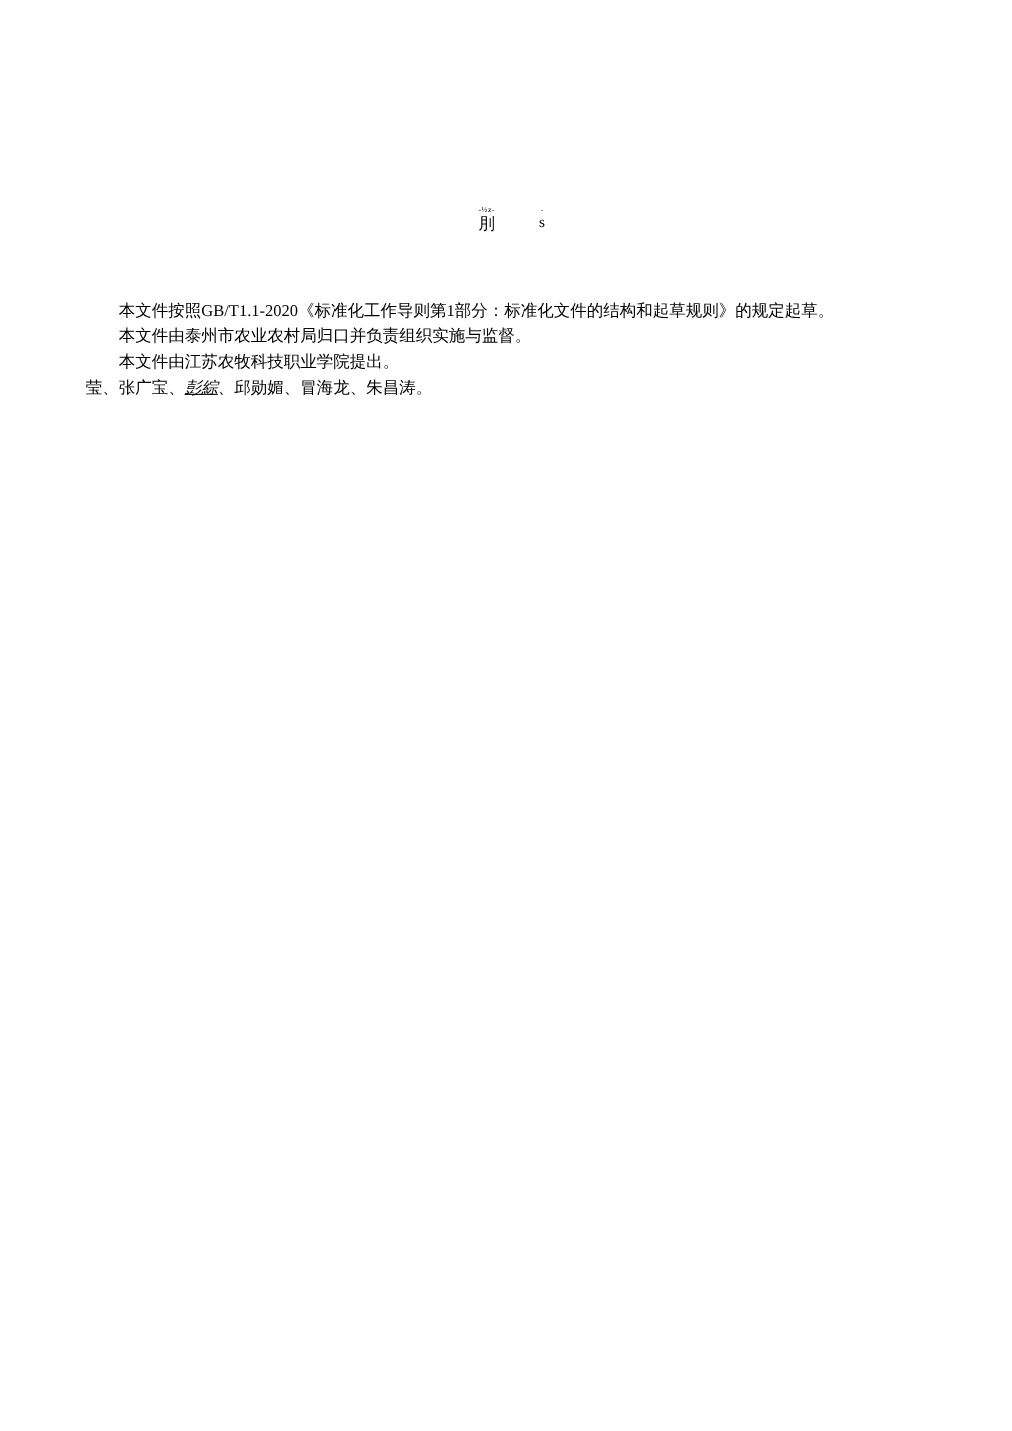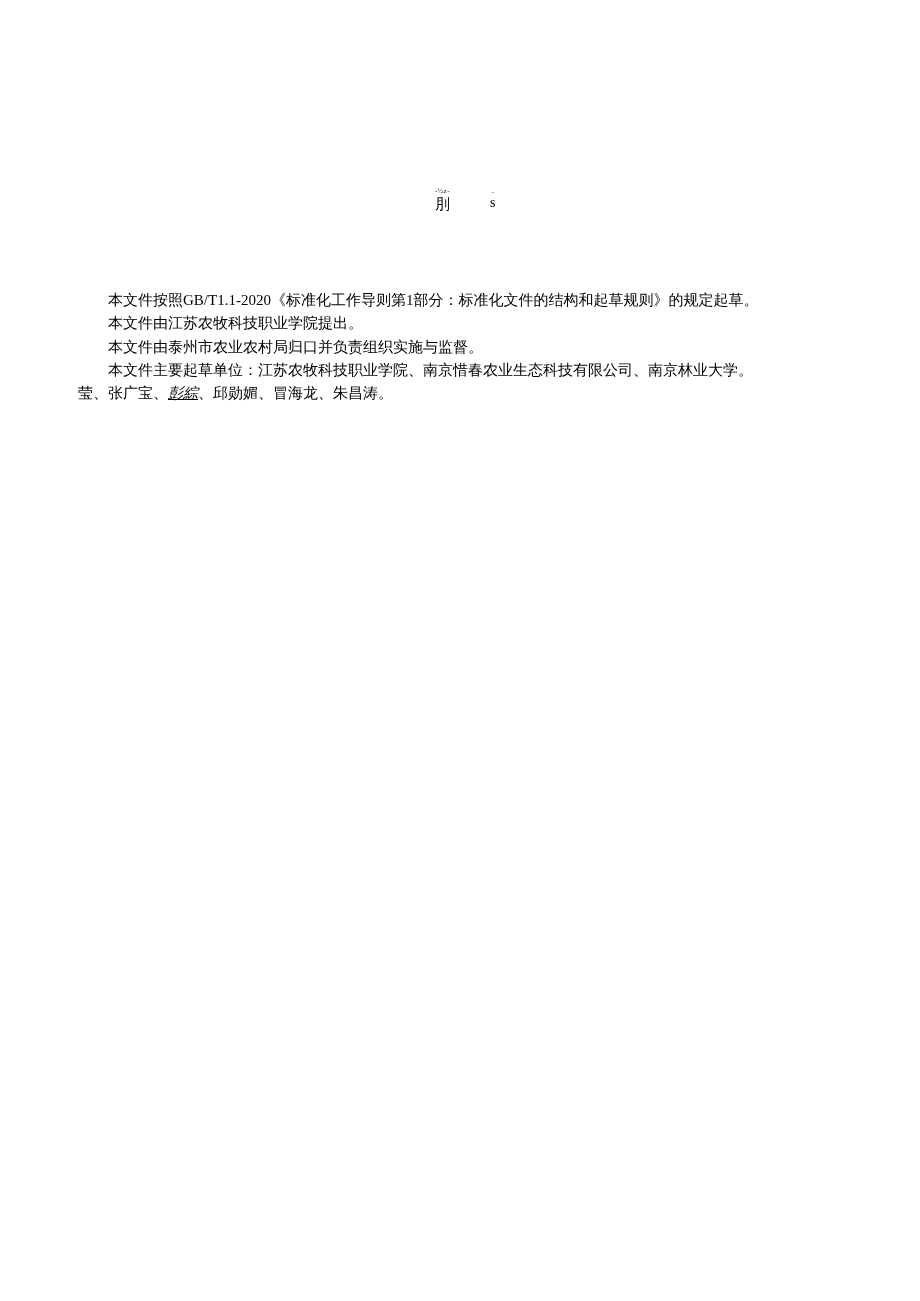--- a/index.html
+++ b/index.html
@@ -46,21 +46,21 @@
     }
     .mark2-top {
       font-size: 6px;
     }
     .mark2-bottom {
       font-size: 14px;
       font-family: "Times New Roman", serif;
     }
     .content {
       position: absolute;
-      top: 289px;
+      top: 272px;
       left: 78px;
       width: 792px;
       font-size: 15px;
       line-height: 1.55;
     }
     .para {
       text-indent: 2em;
     }
     .para-continue {
       text-indent: 0;
@@ -79,17 +79,16 @@
     <span class="mark1-bottom">刖</span>
   </div>
   <div class="mark2">
     <span class="mark2-top">-</span>
     <span class="mark2-bottom">s</span>
   </div>
 </div>
 
 <div class="content">
   <p class="para">本文件按照GB/T1.1-2020《标准化工作导则第1部分：标准化文件的结构和起草规则》的规定起草。</p>
+  <p class="para">本文件由泰州市农业农村局归口并负责组织实施与监督。</p>
   <p class="para">本文件由江苏农牧科技职业学院提出。</p>
-  <p class="para">本文件由泰州市农业农村局归口并负责组织实施与监督。</p>
-  <p class="para">本文件主要起草单位：江苏农牧科技职业学院、南京惜春农业生态科技有限公司、南京林业大学。</p>
   <p class="para-continue"><span>莹、张广宝、</span><span class="italic">彭綜</span><span>、邱勋媚、冒海龙、朱昌涛。</span></p>
 </div>
 
 </body></html>

